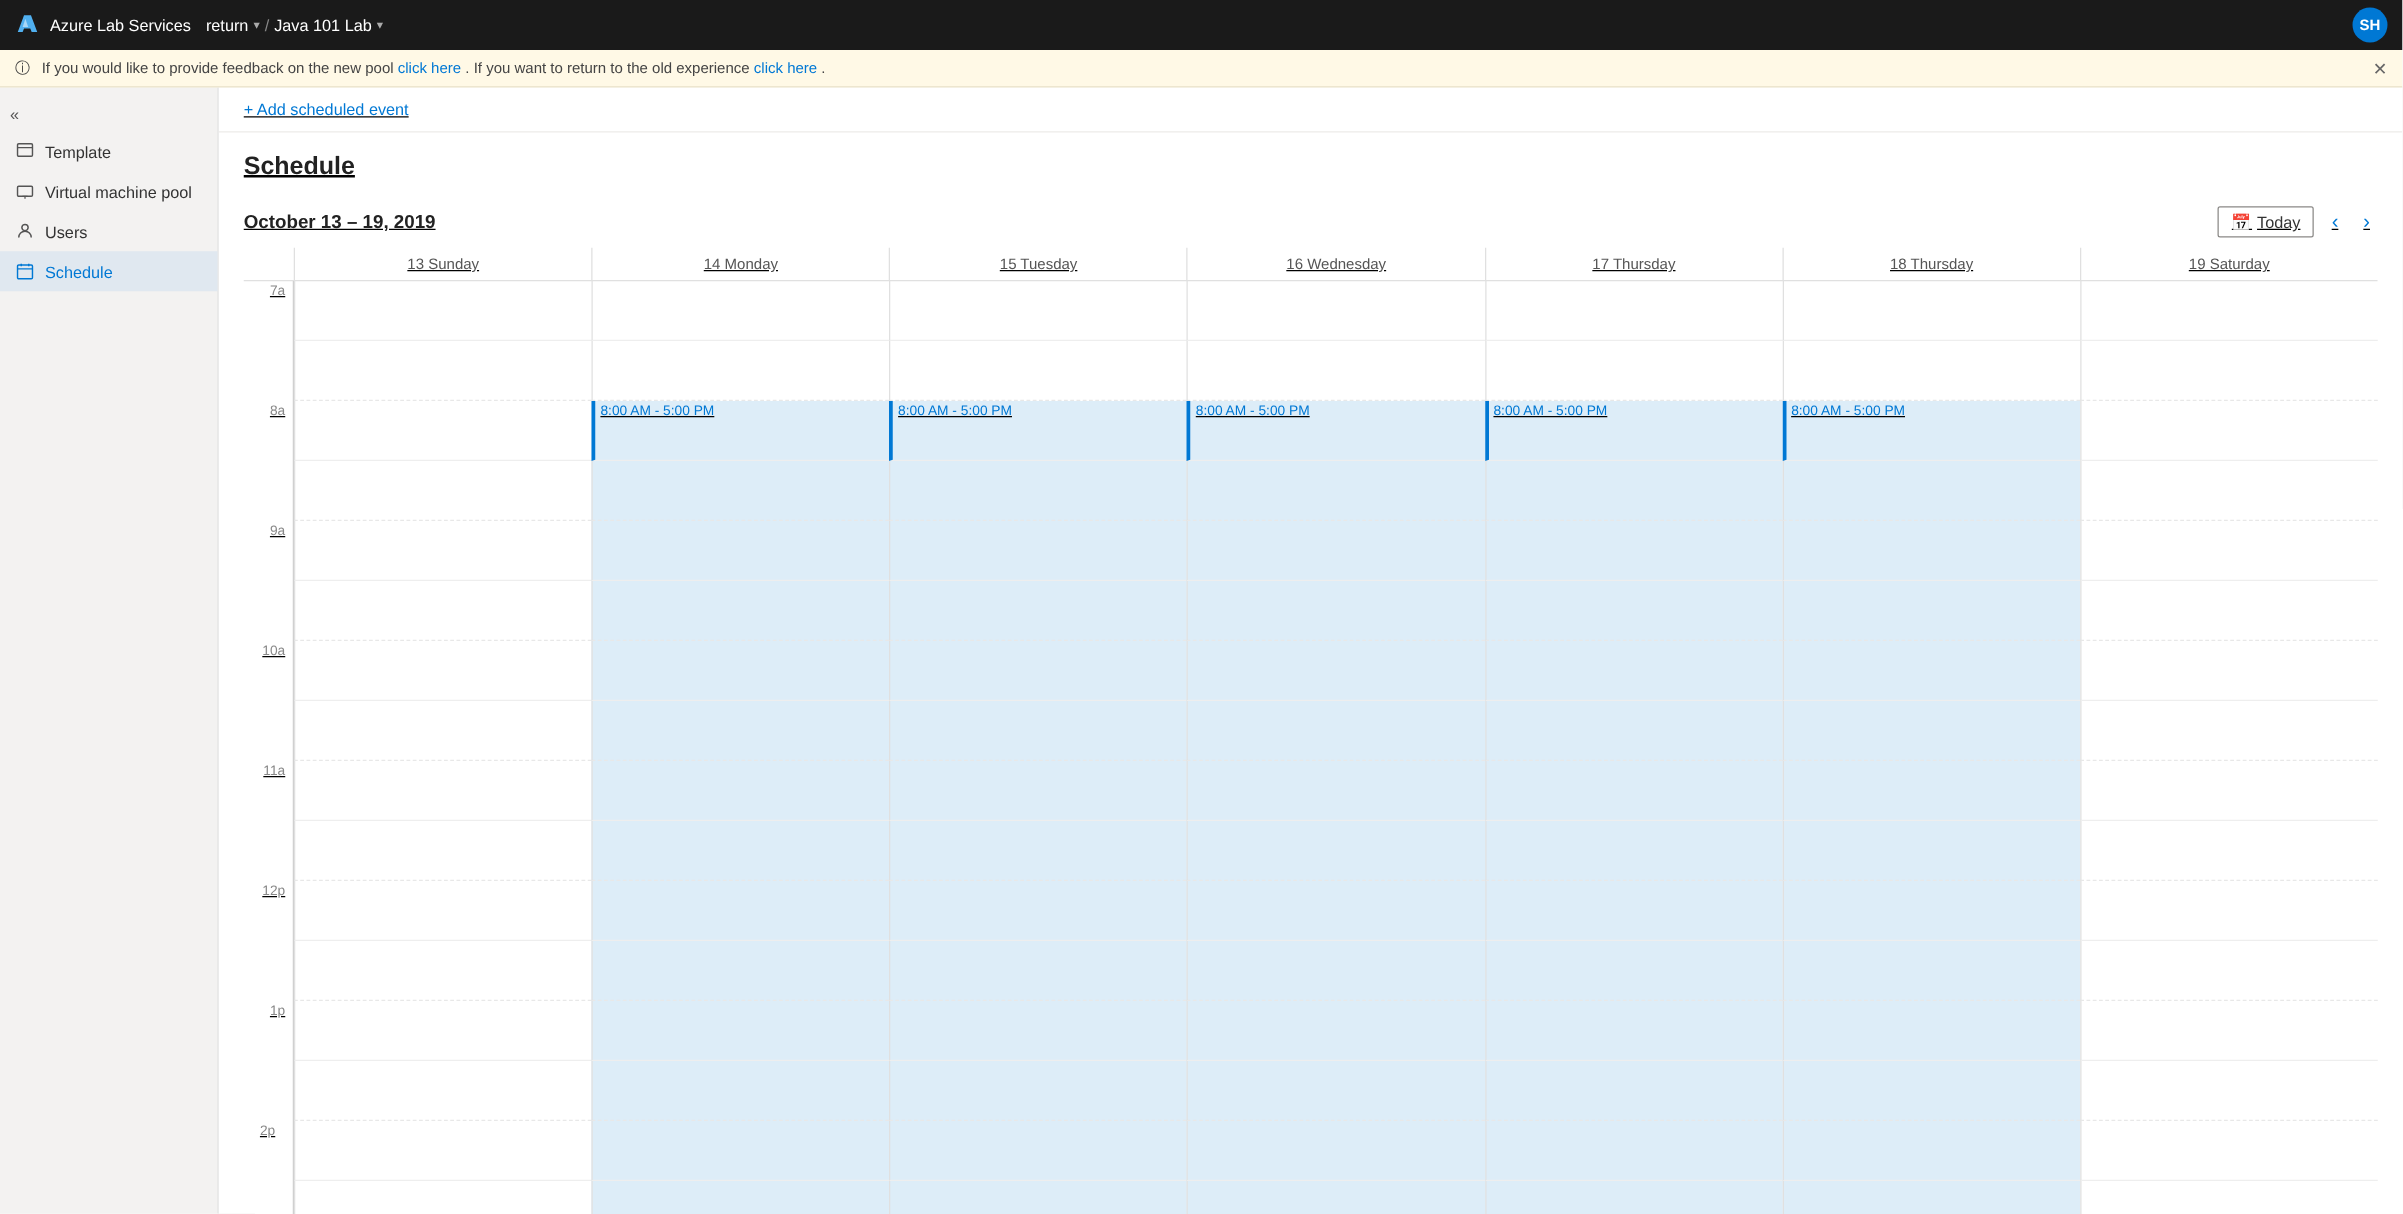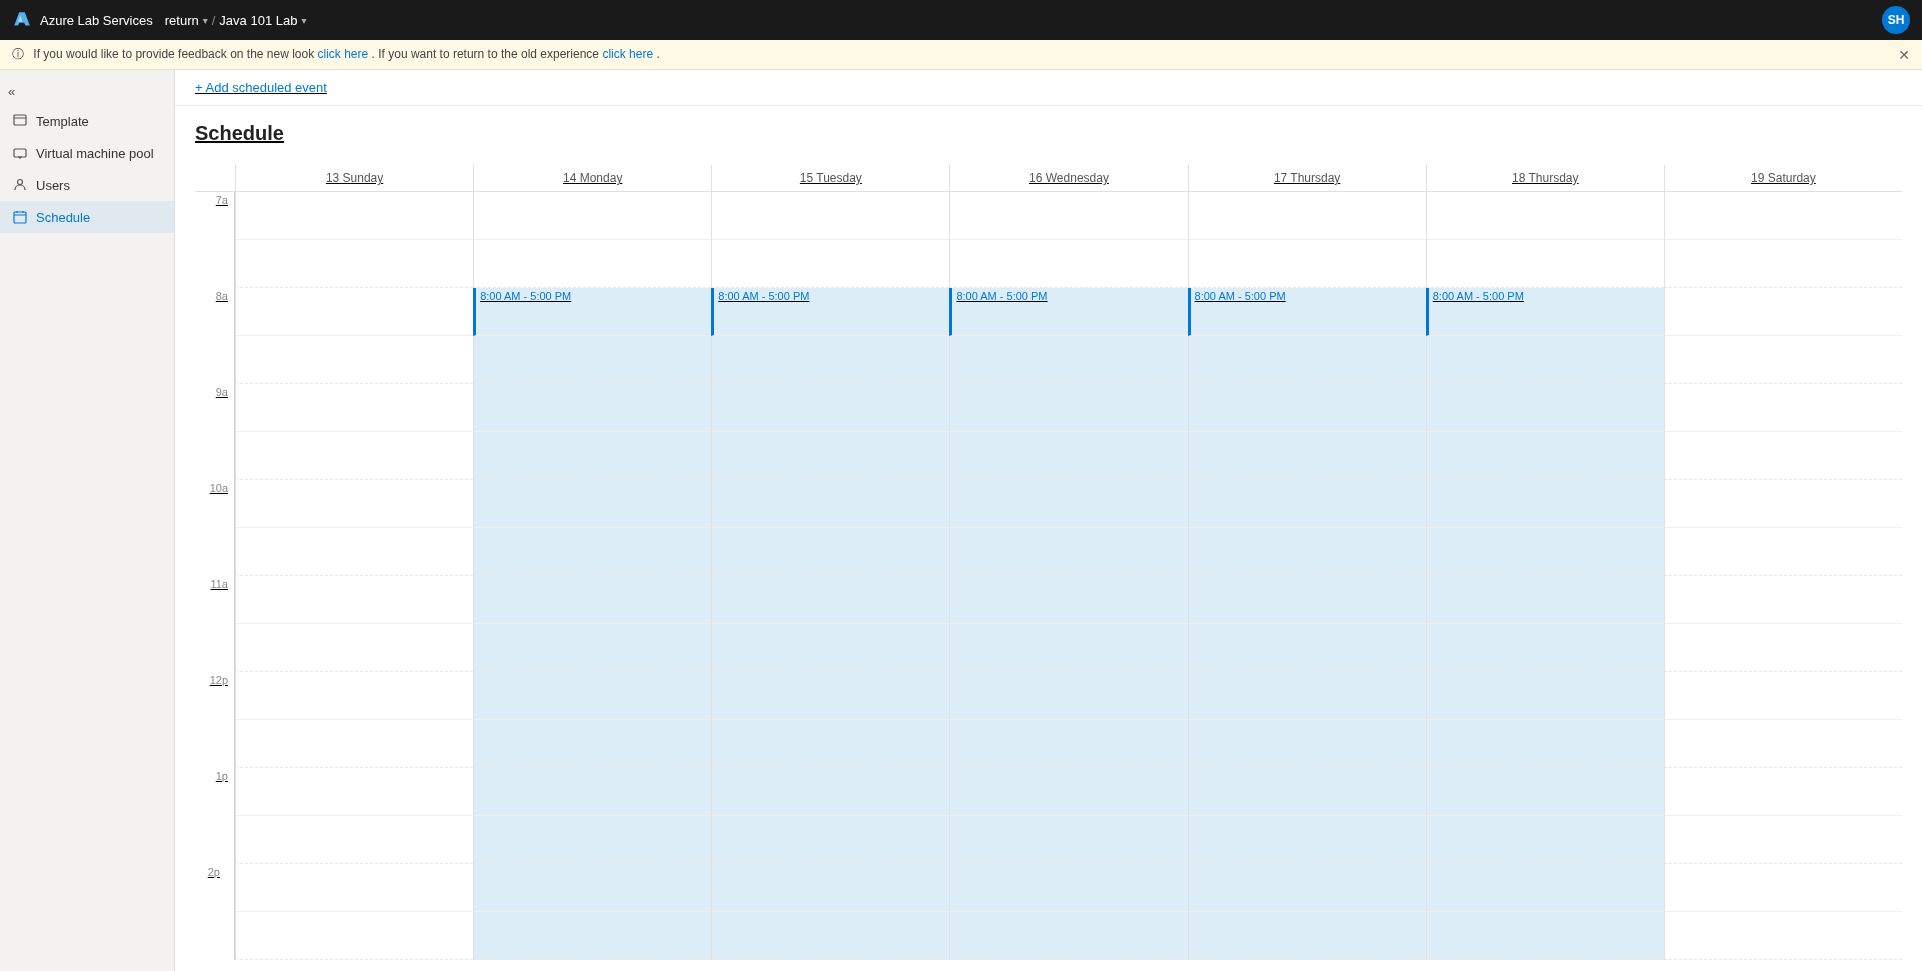--- a/index.html
+++ b/index.html
@@ -160,21 +160,21 @@
         <span class="chevron-down">▾</span>
       </span>
     </div>
   </div>
   <div class="avatar">SH</div>
 </div>
 
 <div class="infobar">
   <div>
     <span style="margin-right:6px;">ⓘ</span>
-    <span>If you would like to provide feedback on the new look </span>
+    <span>If you would like to provide feedback on the new pool </span>
     <a href="#">click here</a>
     <span>. If you want to return to the old experience </span>
     <a href="#">click here</a>
     <span>.</span>
   </div>
   <span class="close-btn">✕</span>
 </div>
 
 <div class="main-layout">
 
@@ -228,20 +228,31 @@
     <div class="toolbar">
       <button class="add-event-btn">
         <span>+ Add scheduled event</span>
       </button>
     </div>
 
     <div class="schedule-header">
       <div class="schedule-title">Schedule</div>
     </div>
 
+    <div class="cal-nav">
+      <span class="cal-date-range">October 13 – 19, 2019</span>
+      <div class="cal-controls">
+        <button class="today-btn">
+          <span>📅</span>
+          <span>Today</span>
+        </button>
+        <button class="nav-arrow">‹</button>
+        <button class="nav-arrow">›</button>
+      </div>
+    </div>
 
     <div class="cal-wrapper">
 
       <div style="display:grid; grid-template-columns: 40px repeat(7, 1fr); border-bottom: 1px solid #e0e0e0; flex-shrink:0;">
         <div></div>
         <div class="cal-day-header">13 Sunday</div>
         <div class="cal-day-header">14 Monday</div>
         <div class="cal-day-header">15 Tuesday</div>
         <div class="cal-day-header">16 Wednesday</div>
         <div class="cal-day-header">17 Thursday</div>

